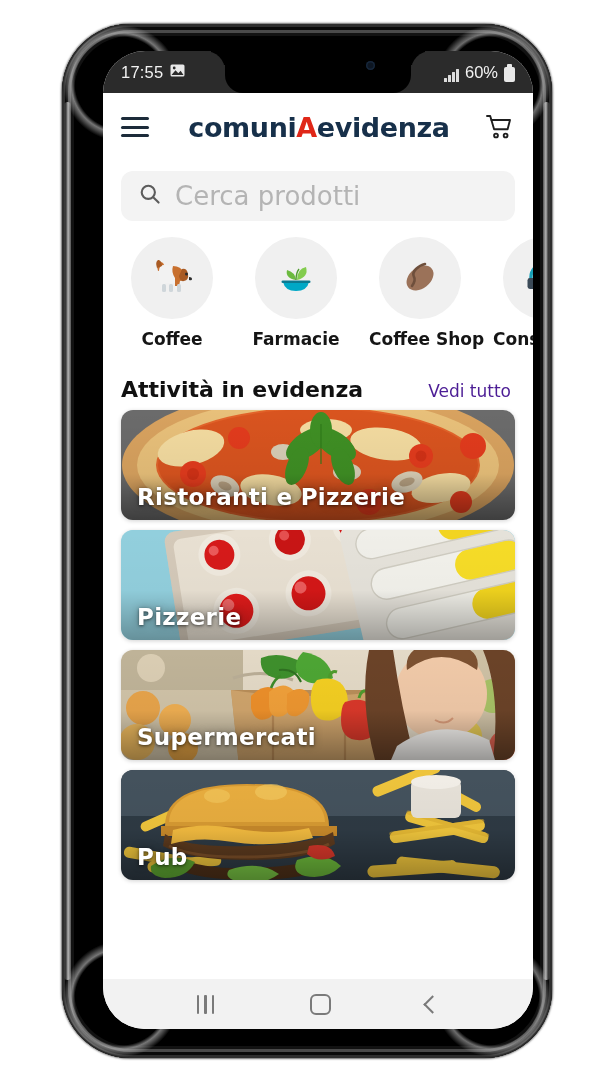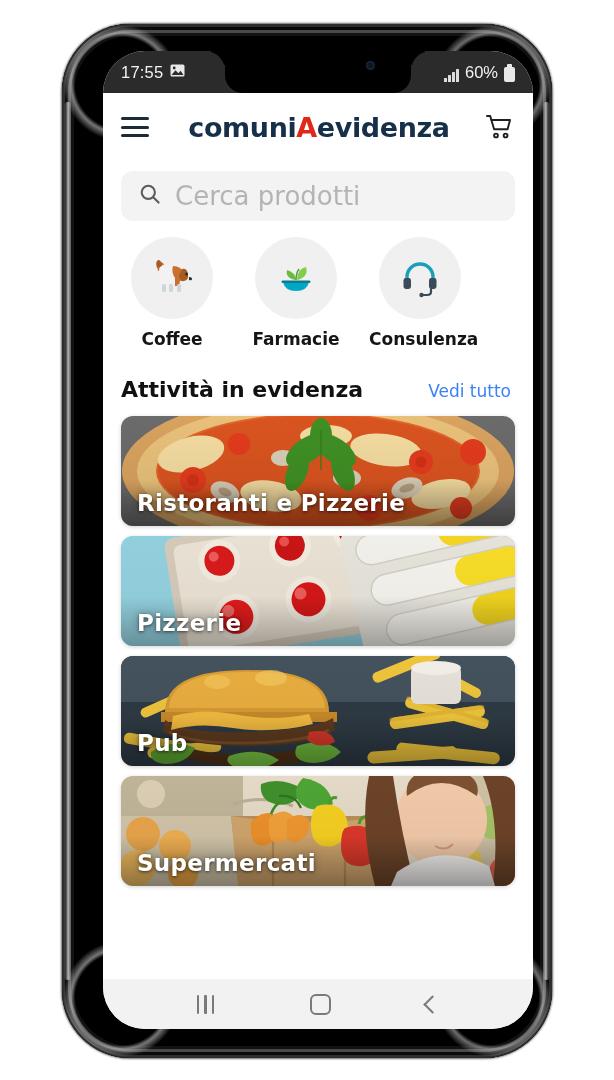--- a/index.html
+++ b/index.html
@@ -143,24 +143,24 @@
     width:82px; height:82px; margin:0 auto; border-radius:50%;
     background:#f0f0f0; display:flex; align-items:center; justify-content:center;
   }
   .cat-label {
     margin-top:10px; font-size:17px; font-weight:700; color:#151515;
     font-family:"DejaVu Sans", sans-serif; white-space:nowrap;
   }
 
   
   .section-head {
-    display:flex; align-items:baseline; padding: 24px 22px 14px 18px;
+    display:flex; align-items:baseline; padding: 24px 22px 8px 18px;
   }
   .section-title { font-size:22px; font-weight:700; color:#111; font-family:"DejaVu Sans", sans-serif; }
-  .section-link { margin-left:auto; font-size:17px; color:#3b82f6; font-family:"DejaVu Sans", sans-serif; }
+  .section-link { margin-left:auto; font-size:17px; color:#4c1d95; font-family:"DejaVu Sans", sans-serif; }
 
   
   .cards { padding: 0 18px; display:flex; flex-direction:column; gap:10px; }
   .card {
     position:relative; height:110px; border-radius:12px; overflow:hidden;
     box-shadow: 0 1px 4px rgba(0,0,0,.18);
   }
   .card-img { position:absolute; inset:0; }
   .card-title {
     position:absolute; left:16px; bottom:10px;
@@ -284,20 +284,29 @@
               <path d="M23 25 q-1 -8 -9 -10 q-2 8 9 10 z" fill="#6cba3f"></path>
               <path d="M24 25 q0 -11 9 -13 q3 10 -9 13 z" fill="#83cc4e"></path>
               <path d="M23 25 q0 -7 3 -11" stroke="#4e9b2d" stroke-width="1.4" fill="none"></path>
               <path d="M10 27 h26 q-2 9 -13 9 q-11 0 -13 -9 z" fill="#00a8c6"></path>
               <rect x="8.5" y="25.5" width="29" height="2.6" rx="1.3" fill="#0c7a91"></rect>
             </svg>
           </div>
           <div class="cat-label">Farmacie</div>
         </div>
 
+        <div class="cat">
+          <div class="cat-circle">
+            <svg width="46" height="46" viewBox="0 0 46 46">
+              <ellipse cx="23" cy="23" rx="15" ry="10.5" transform="rotate(-38 23 23)" fill="#9b7259"></ellipse>
+              <path d="M15 31 q4 -6 2 -9 q-2 -4 2 -8 q4 -4 9 -5" stroke="#6e4f3c" stroke-width="2.6" fill="none" stroke-linecap="round"></path>
+            </svg>
+          </div>
+          <div class="cat-label">Coffee Shop</div>
+        </div>
 
         <div class="cat">
           <div class="cat-circle">
             <svg width="46" height="46" viewBox="0 0 46 46">
               <path d="M10 27 v-5 a13 13 0 0 1 26 0 v5" stroke="#17a0b8" stroke-width="3.4" fill="none" stroke-linecap="round"></path>
               <rect x="6.5" y="23" width="7.5" height="11" rx="2.4" fill="#3b4a58"></rect>
               <rect x="32" y="23" width="7.5" height="11" rx="2.4" fill="#3b4a58"></rect>
               <path d="M34 34 v3 q0 3 -4 3 h-4" stroke="#3b4a58" stroke-width="2.2" fill="none" stroke-linecap="round"></path>
               <circle cx="24.5" cy="40" r="2.2" fill="#3b4a58"></circle>
             </svg>
@@ -422,70 +431,20 @@
                 <stop offset="45%" stop-color="rgba(0,0,0,0.02)"></stop>
                 <stop offset="100%" stop-color="rgba(0,0,0,0)"></stop>
               </linearGradient>
             </defs>
           </svg>
           <div class="card-title">Pizzerie</div>
         </div>
 
         <div class="card">
           <svg class="card-img" viewBox="0 0 394 110" preserveAspectRatio="xMidYMid slice">
-            <rect width="394" height="110" fill="#2e3a44"></rect>
-            <rect x="0" y="0" width="394" height="46" fill="#44525d"></rect>
-            <g fill="#eec43c">
-              <rect x="250" y="18" width="72" height="11" rx="5" transform="rotate(-22 250 18)"></rect>
-              <rect x="286" y="40" width="86" height="11" rx="5" transform="rotate(16 286 40)"></rect>
-              <rect x="268" y="62" width="96" height="12" rx="6" transform="rotate(-8 268 62)"></rect>
-              <rect x="276" y="86" width="104" height="12" rx="6" transform="rotate(6 276 86)"></rect>
-              <rect x="300" y="2" width="70" height="10" rx="5" transform="rotate(28 300 2)"></rect>
-              <rect x="246" y="96" width="90" height="12" rx="6" transform="rotate(-4 246 96)"></rect>
-              <rect x="18" y="54" width="68" height="10" rx="5" transform="rotate(-24 18 54)"></rect>
-              <rect x="4" y="76" width="78" height="11" rx="5" transform="rotate(10 4 76)"></rect>
-              <rect x="26" y="92" width="74" height="11" rx="5" transform="rotate(-6 26 92)"></rect>
-            </g>
-            <g fill="#d9ab2c" opacity=".55">
-              <rect x="286" y="40" width="86" height="4" rx="2" transform="rotate(16 286 40)"></rect>
-              <rect x="268" y="62" width="96" height="4" rx="2" transform="rotate(-8 268 62)"></rect>
-            </g>
-            <g>
-              <rect x="290" y="10" width="50" height="38" rx="6" fill="#e6e1d8"></rect>
-              <ellipse cx="315" cy="12" rx="25" ry="7" fill="#f2eee7"></ellipse>
-            </g>
-            <g transform="translate(0,2)">
-              <path d="M44 54 q0 -42 82 -42 q82 0 82 42 z" fill="#d79a32"></path>
-              <path d="M48 50 q2 -36 78 -36 q76 0 78 36 z" fill="#e8ad3f"></path>
-              <ellipse cx="96" cy="24" rx="13" ry="7" fill="#f0c257" opacity=".8"></ellipse>
-              <ellipse cx="150" cy="20" rx="16" ry="8" fill="#f2c85f" opacity=".7"></ellipse>
-              <path d="M40 54 h176 v10 h-176 z" fill="#c6882a"></path>
-              <path d="M44 62 q20 14 84 12 q64 -2 84 -14 l2 12 q-24 16 -86 16 q-62 0 -86 -14 z" fill="#5c3a1e"></path>
-              <path d="M48 74 q24 12 80 11 q56 -1 80 -13" stroke="#7a4e28" stroke-width="3" fill="none"></path>
-              <path d="M52 58 q30 -8 60 -2 q40 8 76 0 l4 10 q-40 10 -80 4 q-34 -6 -62 2 z" fill="#f0b93f"></path>
-              <path d="M56 86 q30 12 76 10 q50 -2 78 -12 l2 10 q-28 14 -82 14 q-54 0 -76 -12 z" fill="#4e3018"></path>
-              <path d="M30 94 q20 -14 44 -4 q-8 16 -30 16 q-16 -2 -14 -12 z" fill="#5fa832"></path>
-              <path d="M176 88 q28 -10 44 6 q-14 14 -36 10 q-14 -4 -8 -16 z" fill="#6cb83a"></path>
-              <path d="M108 98 q30 -10 50 4 q-16 12 -40 8 q-16 -4 -10 -12 z" fill="#78c443"></path>
-              <path d="M188 74 q22 -4 26 10 q-16 8 -28 -2 z" fill="#d6372a"></path>
-            </g>
-            <rect x="0" y="0" width="394" height="110" fill="url(#bg2)"></rect>
-            <defs>
-              <linearGradient id="bg2" x1="0" y1="1" x2="0" y2="0">
-                <stop offset="0%" stop-color="rgba(0,0,0,0.34)"></stop>
-                <stop offset="45%" stop-color="rgba(0,0,0,0.03)"></stop>
-                <stop offset="100%" stop-color="rgba(0,0,0,0)"></stop>
-              </linearGradient>
-            </defs>
-          </svg>
-          <div class="card-title">Pub</div>
-        </div>
-
-        <div class="card">
-          <svg class="card-img" viewBox="0 0 394 110" preserveAspectRatio="xMidYMid slice">
             <rect width="394" height="110" fill="#e3d9c6"></rect>
             <g opacity=".85">
               <rect x="0" y="0" width="120" height="110" fill="#cdbfa3"></rect>
               <circle cx="22" cy="58" r="17" fill="#e89a35"></circle>
                 <circle cx="54" cy="70" r="16" fill="#f0a63e"></circle>
               <circle cx="16" cy="92" r="18" fill="#edb24c"></circle>
                 <circle cx="62" cy="98" r="15" fill="#e79a2e"></circle>
               <rect x="0" y="0" width="122" height="40" fill="#b9ac90"></rect>
               <circle cx="30" cy="18" r="14" fill="#d9cbb0"></circle>
               <rect x="300" y="0" width="94" height="110" fill="#c9bb9e"></rect>
@@ -531,20 +490,70 @@
               <linearGradient id="sg" x1="0" y1="1" x2="0" y2="0">
                 <stop offset="0%" stop-color="rgba(0,0,0,0.38)"></stop>
                 <stop offset="45%" stop-color="rgba(0,0,0,0.03)"></stop>
                 <stop offset="100%" stop-color="rgba(0,0,0,0)"></stop>
               </linearGradient>
             </defs>
           </svg>
           <div class="card-title">Supermercati</div>
         </div>
 
+        <div class="card">
+          <svg class="card-img" viewBox="0 0 394 110" preserveAspectRatio="xMidYMid slice">
+            <rect width="394" height="110" fill="#2e3a44"></rect>
+            <rect x="0" y="0" width="394" height="46" fill="#44525d"></rect>
+            <g fill="#eec43c">
+              <rect x="250" y="18" width="72" height="11" rx="5" transform="rotate(-22 250 18)"></rect>
+              <rect x="286" y="40" width="86" height="11" rx="5" transform="rotate(16 286 40)"></rect>
+              <rect x="268" y="62" width="96" height="12" rx="6" transform="rotate(-8 268 62)"></rect>
+              <rect x="276" y="86" width="104" height="12" rx="6" transform="rotate(6 276 86)"></rect>
+              <rect x="300" y="2" width="70" height="10" rx="5" transform="rotate(28 300 2)"></rect>
+              <rect x="246" y="96" width="90" height="12" rx="6" transform="rotate(-4 246 96)"></rect>
+              <rect x="18" y="54" width="68" height="10" rx="5" transform="rotate(-24 18 54)"></rect>
+              <rect x="4" y="76" width="78" height="11" rx="5" transform="rotate(10 4 76)"></rect>
+              <rect x="26" y="92" width="74" height="11" rx="5" transform="rotate(-6 26 92)"></rect>
+            </g>
+            <g fill="#d9ab2c" opacity=".55">
+              <rect x="286" y="40" width="86" height="4" rx="2" transform="rotate(16 286 40)"></rect>
+              <rect x="268" y="62" width="96" height="4" rx="2" transform="rotate(-8 268 62)"></rect>
+            </g>
+            <g>
+              <rect x="290" y="10" width="50" height="38" rx="6" fill="#e6e1d8"></rect>
+              <ellipse cx="315" cy="12" rx="25" ry="7" fill="#f2eee7"></ellipse>
+            </g>
+            <g transform="translate(0,2)">
+              <path d="M44 54 q0 -42 82 -42 q82 0 82 42 z" fill="#d79a32"></path>
+              <path d="M48 50 q2 -36 78 -36 q76 0 78 36 z" fill="#e8ad3f"></path>
+              <ellipse cx="96" cy="24" rx="13" ry="7" fill="#f0c257" opacity=".8"></ellipse>
+              <ellipse cx="150" cy="20" rx="16" ry="8" fill="#f2c85f" opacity=".7"></ellipse>
+              <path d="M40 54 h176 v10 h-176 z" fill="#c6882a"></path>
+              <path d="M44 62 q20 14 84 12 q64 -2 84 -14 l2 12 q-24 16 -86 16 q-62 0 -86 -14 z" fill="#5c3a1e"></path>
+              <path d="M48 74 q24 12 80 11 q56 -1 80 -13" stroke="#7a4e28" stroke-width="3" fill="none"></path>
+              <path d="M52 58 q30 -8 60 -2 q40 8 76 0 l4 10 q-40 10 -80 4 q-34 -6 -62 2 z" fill="#f0b93f"></path>
+              <path d="M56 86 q30 12 76 10 q50 -2 78 -12 l2 10 q-28 14 -82 14 q-54 0 -76 -12 z" fill="#4e3018"></path>
+              <path d="M30 94 q20 -14 44 -4 q-8 16 -30 16 q-16 -2 -14 -12 z" fill="#5fa832"></path>
+              <path d="M176 88 q28 -10 44 6 q-14 14 -36 10 q-14 -4 -8 -16 z" fill="#6cb83a"></path>
+              <path d="M108 98 q30 -10 50 4 q-16 12 -40 8 q-16 -4 -10 -12 z" fill="#78c443"></path>
+              <path d="M188 74 q22 -4 26 10 q-16 8 -28 -2 z" fill="#d6372a"></path>
+            </g>
+            <rect x="0" y="0" width="394" height="110" fill="url(#bg2)"></rect>
+            <defs>
+              <linearGradient id="bg2" x1="0" y1="1" x2="0" y2="0">
+                <stop offset="0%" stop-color="rgba(0,0,0,0.34)"></stop>
+                <stop offset="45%" stop-color="rgba(0,0,0,0.03)"></stop>
+                <stop offset="100%" stop-color="rgba(0,0,0,0)"></stop>
+              </linearGradient>
+            </defs>
+          </svg>
+          <div class="card-title">Pub</div>
+        </div>
+
       </div>
     </div>
 
     <div class="navbar">
       <div class="nav-recents">
           <i></i>
           <i></i>
           <i></i>
         </div>
       <div class="nav-home"></div>

